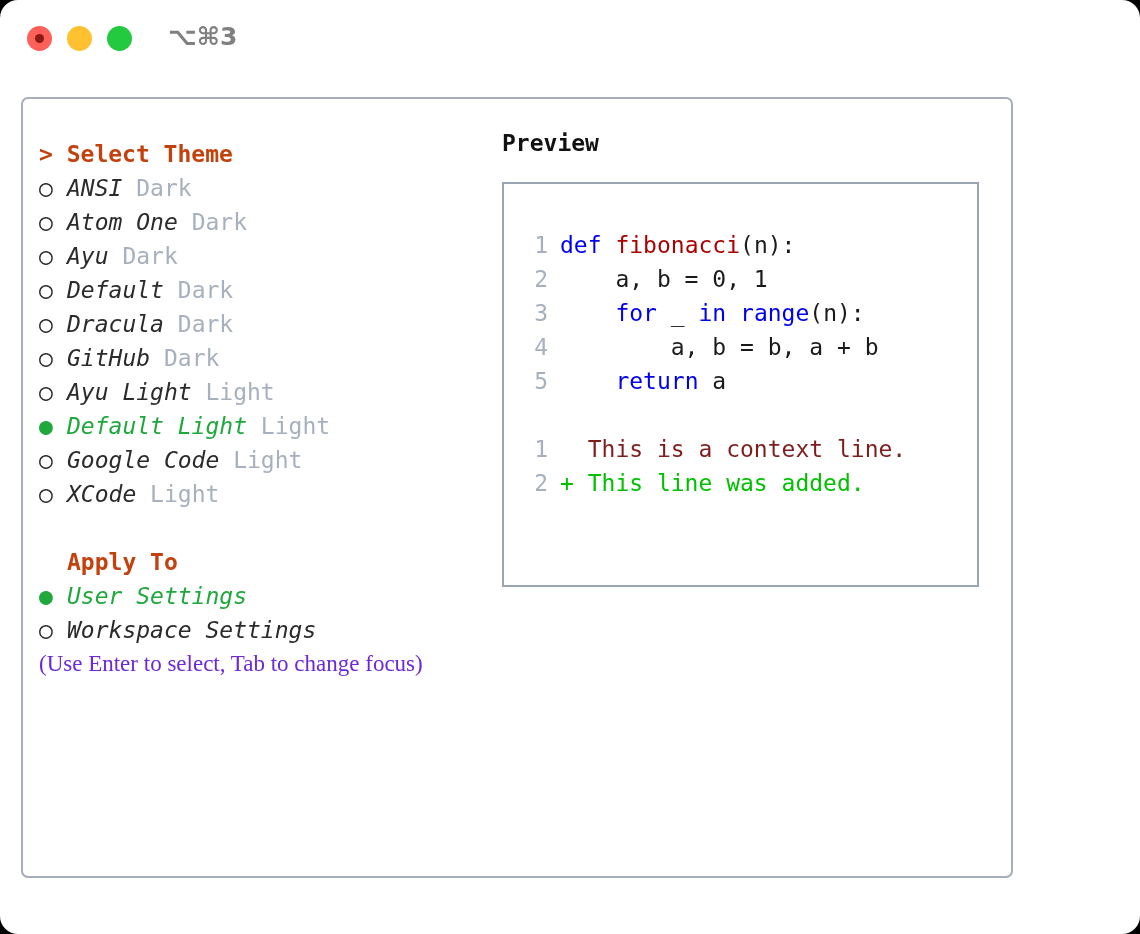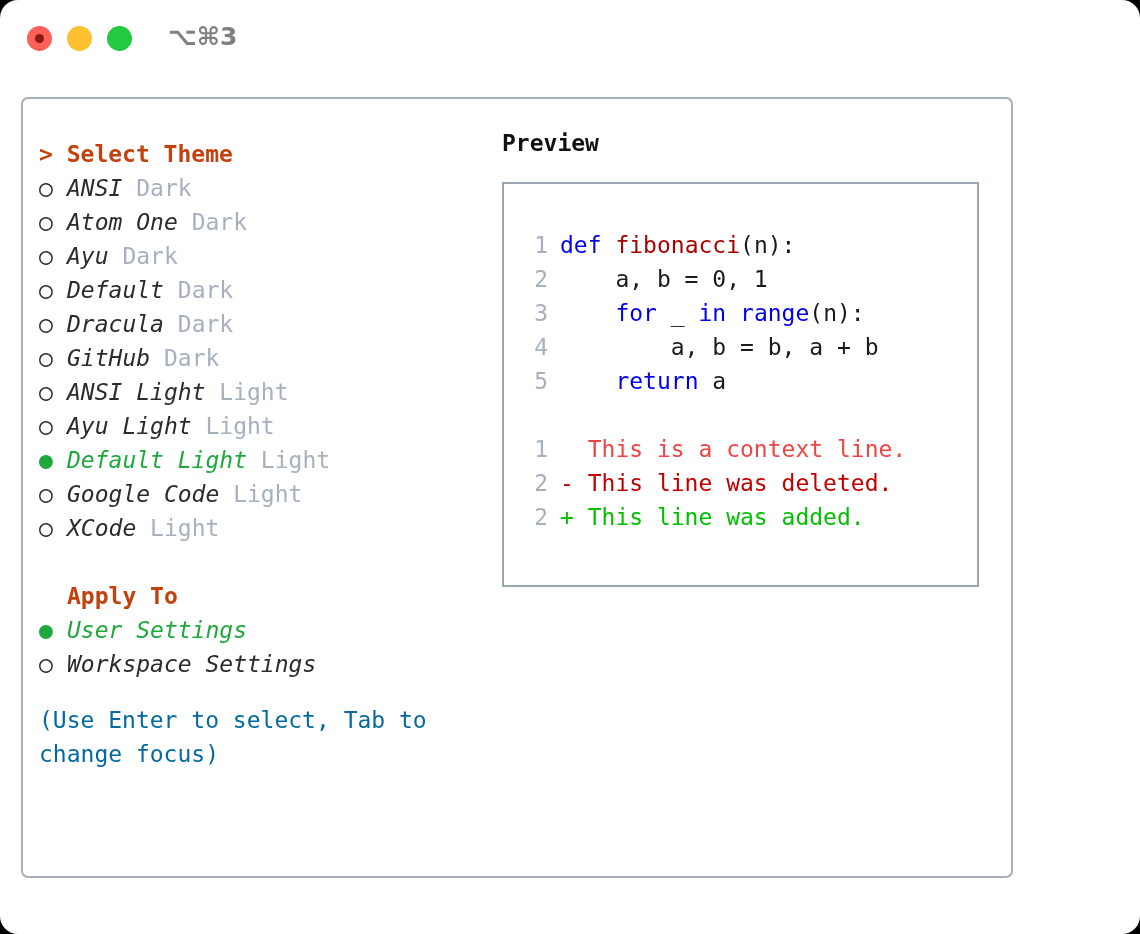--- a/index.html
+++ b/index.html
@@ -90,25 +90,25 @@
   .bullet.sel { color: #1fa83c; }
   .hdr {
     font-weight: bold;
     color: #c2410c;
   }
   .label { color: #2b2b2b; font-style: italic; }
   .label.sel { color: #1fa83c; }
   .suffix { color: #a7b0bd; }
   .spacer { height: 34px; }
   .hint {
-    margin-top: 22px;
-    font-size: 23px;
-    line-height: 34px;
-    color: #0369a1;
+    font-size: 23px;
+    line-height: 34px;
+    color: #6d28d9;
     width: 410px;
+    font-family: Liberation Serif, serif;
   }
   
   .right-col {
     position: absolute;
     left: 479px;
     top: 27px;
     width: 500px;
   }
   .preview-title {
     font-size: 23px;
@@ -134,21 +134,21 @@
     display: inline-block;
     width: 28px;
     text-align: right;
     color: #a7b0bd;
     margin-right: 12px;
   }
   .gap { height: 34px; }
   .kw   { color: #0000ee; }
   .fn   { color: #aa0000; }
   .plain{ color: #1a1a1a; }
-  .ctx  { color: #ef4444; }
+  .ctx  { color: #7f1d1d; }
   .del  { color: #c00000; }
   .add  { color: #00c000; }
 </style>
 </head>
 <body>
 
 <div class="window">
 
   <div class="titlebar">
     <div class="dot dot-close">
@@ -163,21 +163,20 @@
 
     <div class="left-col">
       <div id="theme-list">
           <div class="row hdr">&gt; Select Theme</div>
           <div class="row"><span class="bullet">○</span><span class="label">ANSI</span><span class="suffix"> Dark</span></div>
           <div class="row"><span class="bullet">○</span><span class="label">Atom One</span><span class="suffix"> Dark</span></div>
           <div class="row"><span class="bullet">○</span><span class="label">Ayu</span><span class="suffix"> Dark</span></div>
           <div class="row"><span class="bullet">○</span><span class="label">Default</span><span class="suffix"> Dark</span></div>
           <div class="row"><span class="bullet">○</span><span class="label">Dracula</span><span class="suffix"> Dark</span></div>
           <div class="row"><span class="bullet">○</span><span class="label">GitHub</span><span class="suffix"> Dark</span></div>
-          <div class="row"><span class="bullet">○</span><span class="label">ANSI Light</span><span class="suffix"> Light</span></div>
           <div class="row"><span class="bullet">○</span><span class="label">Ayu Light</span><span class="suffix"> Light</span></div>
           <div class="row"><span class="bullet sel">●</span><span class="label sel">Default Light</span><span class="suffix"> Light</span></div>
           <div class="row"><span class="bullet">○</span><span class="label">Google Code</span><span class="suffix"> Light</span></div>
           <div class="row"><span class="bullet">○</span><span class="label">XCode</span><span class="suffix"> Light</span></div>
         </div>
       <div class="spacer"></div>
       <div id="apply-to">
           <div class="row hdr"><span class="bullet"></span>Apply To</div>
           <div class="row"><span class="bullet sel">●</span><span class="label sel">User Settings</span></div>
           <div class="row"><span class="bullet">○</span><span class="label">Workspace Settings</span></div>
@@ -191,20 +190,19 @@
         <div id="code-block">
             <div class="code-line"><span class="ln">1</span><span class="kw">def</span><span class="plain"> </span><span class="fn">fibonacci</span><span class="plain">(n):</span></div>
             <div class="code-line"><span class="ln">2</span><span class="plain">    a, b = 0, 1</span></div>
             <div class="code-line"><span class="ln">3</span><span class="plain">    </span><span class="kw">for</span><span class="plain"> _ </span><span class="kw">in</span><span class="plain"> </span><span class="kw">range</span><span class="plain">(n):</span></div>
             <div class="code-line"><span class="ln">4</span><span class="plain">        a, b = b, a + b</span></div>
             <div class="code-line"><span class="ln">5</span><span class="plain">    </span><span class="kw">return</span><span class="plain"> a</span></div>
           </div>
         <div class="gap"></div>
         <div id="diff-block">
             <div class="code-line"><span class="ln">1</span><span class="ctx">  This is a context line.</span></div>
-            <div class="code-line"><span class="ln">2</span><span class="del">- This line was deleted.</span></div>
             <div class="code-line"><span class="ln">2</span><span class="add">+ This line was added.</span></div>
           </div>
       </div>
     </div>
 
   </div>
 </div>
 
 </body></html>

